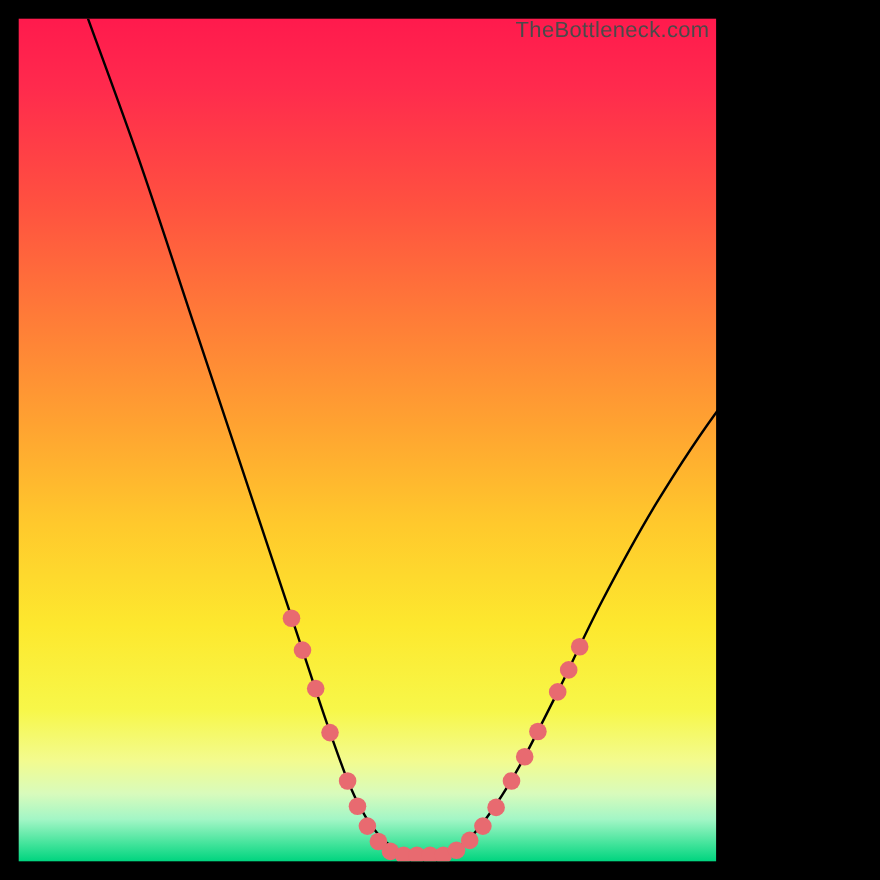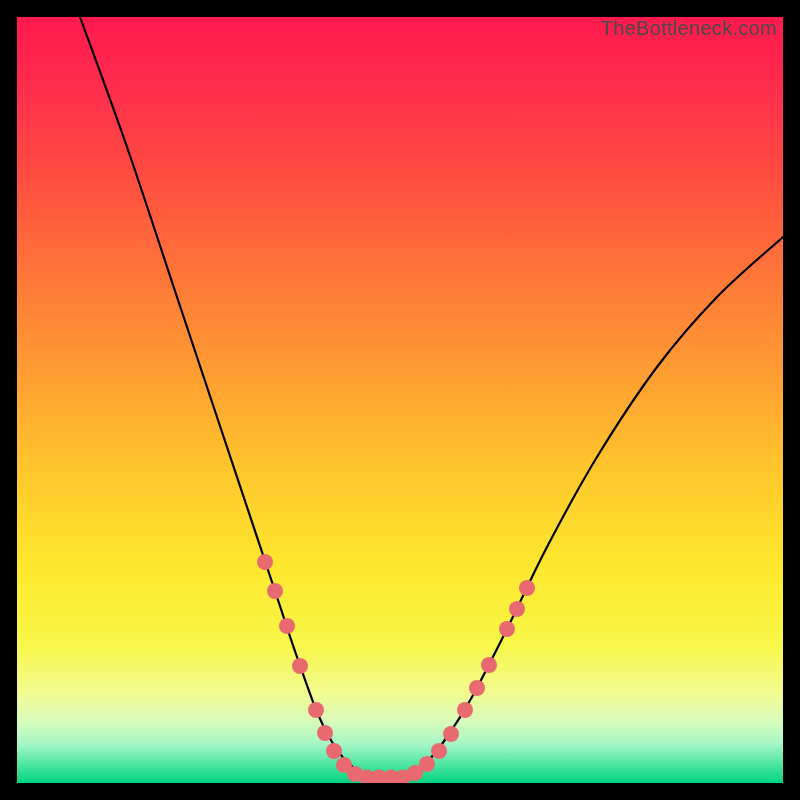--- a/index.html
+++ b/index.html
@@ -8,21 +8,21 @@
     width: 800px;
     height: 800px;
     background: #000;
     font-family: Arial, Helvetica, sans-serif;
     overflow: hidden;
   }
   .frame {
     position: absolute;
     left: 17px;
     top: 17px;
-    width: 766px;
+    width: 634px;
     height: 766px;
     background: linear-gradient(to bottom,
       #ff1a4d 0%,
       #ff2a4d 8%,
       #ff5140 22%,
       #ff7a38 35%,
       #ffa231 48%,
       #ffc92c 60%,
       #fde82e 72%,
       #f7f749 82%,

